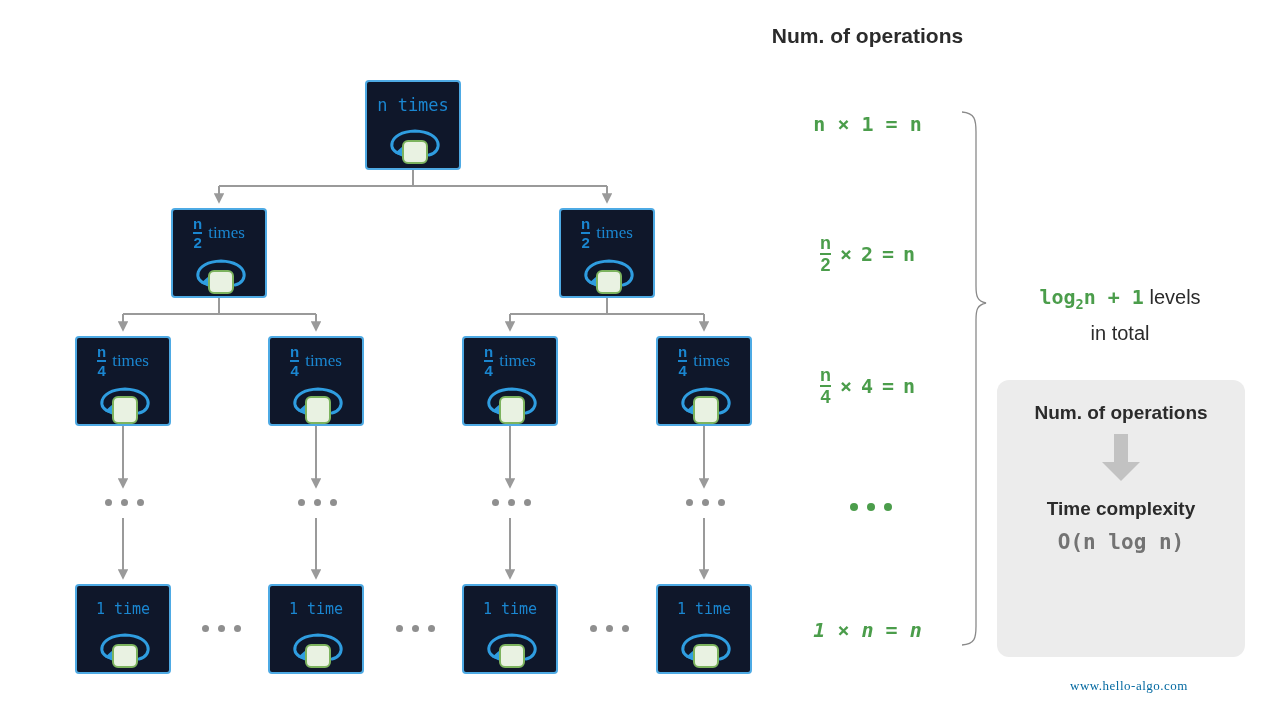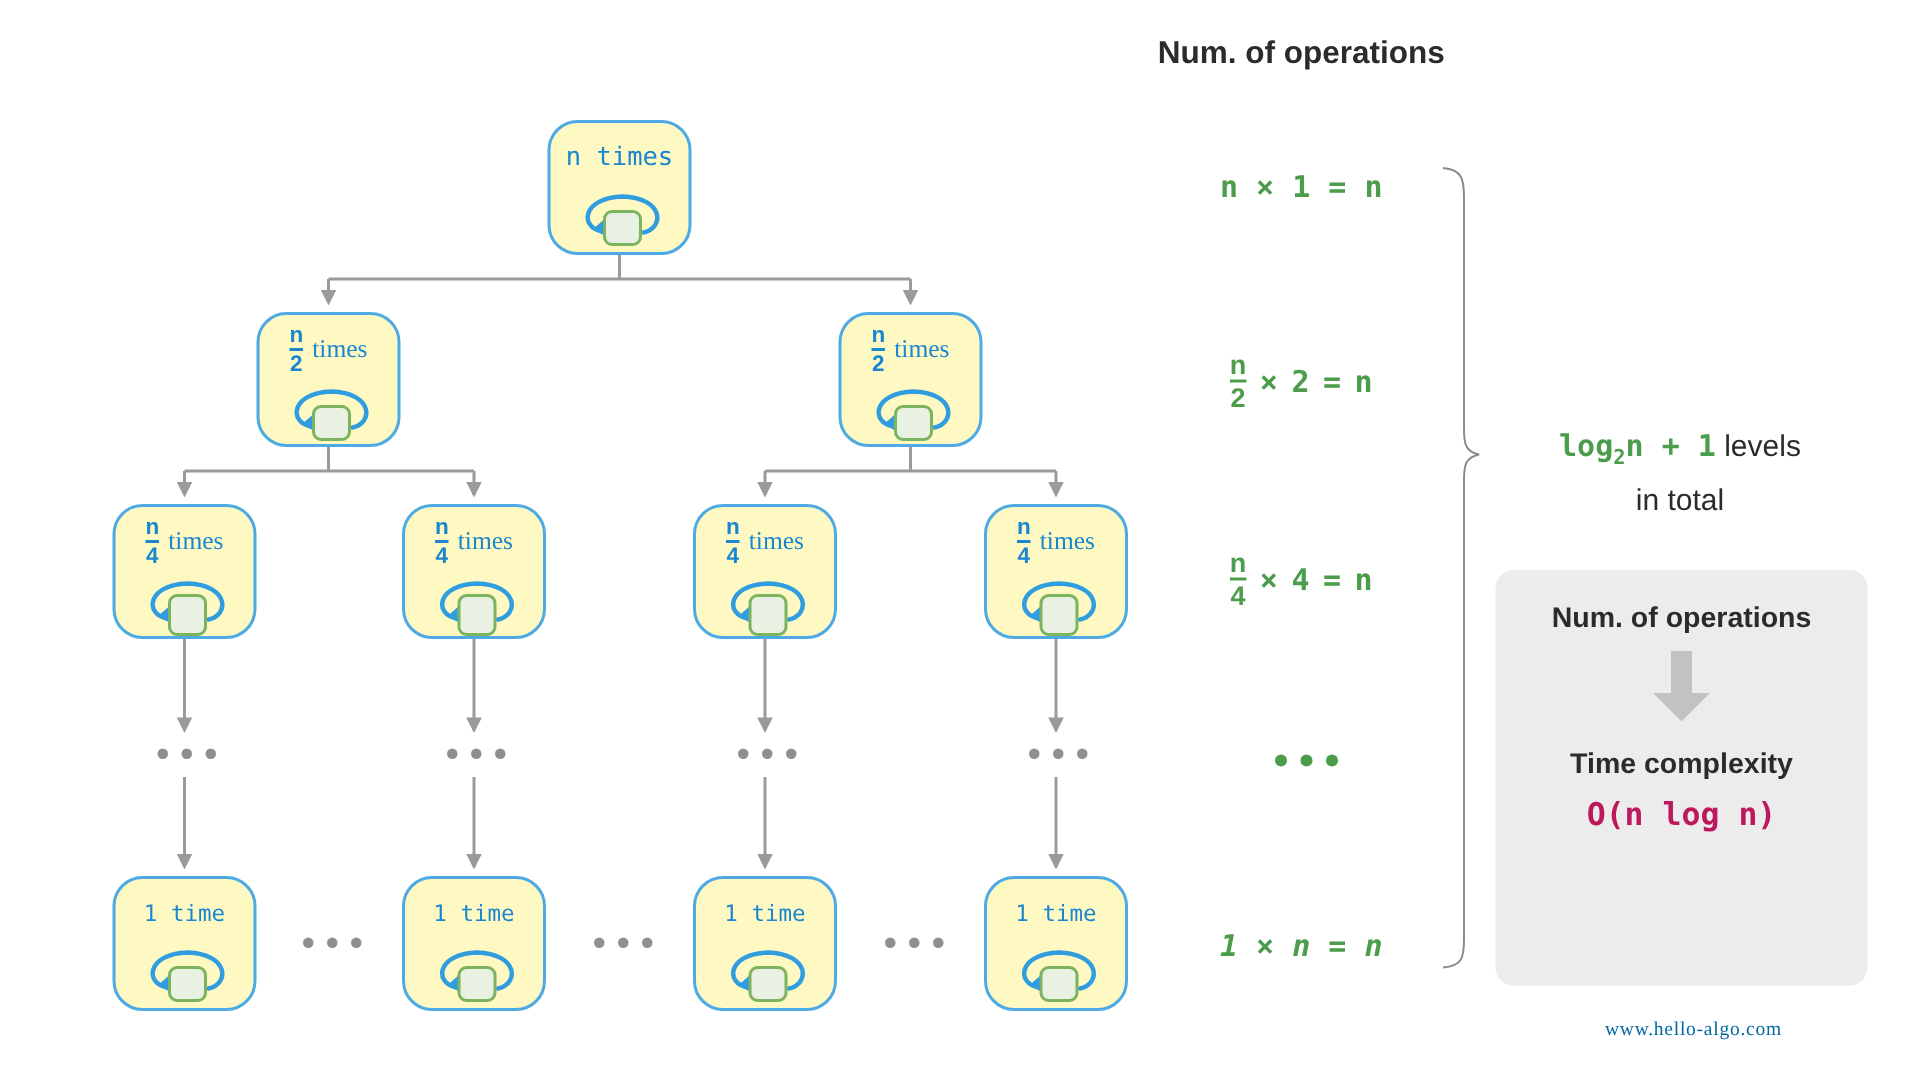--- a/index.html
+++ b/index.html
@@ -6,23 +6,23 @@
   body{
     width:1280px;height:720px;background:#ffffff;overflow:hidden;
     font-family:"Liberation Sans", sans-serif;
     -webkit-font-smoothing:antialiased;
   }
   #stage{position:relative;width:1280px;height:720px;}
 
   
   .node{
     position:absolute;
-    background:#fef9c3;
+    background:#0f172a;
     border:2.5px solid #4eaae4;
-    border-radius:20px;
+    border-radius:4px;
     box-sizing:border-box;
   }
   .node .label{
     position:absolute;left:0;right:0;
     display:flex;align-items:center;justify-content:center;
     color:#1a86d0;
     font-family:"DejaVu Sans Mono","Liberation Mono",monospace;
     white-space:nowrap;
   }
   .node .label .fracwrap{
@@ -95,21 +95,21 @@
   .card .h{
     color:#2b2b2b;font-weight:bold;font-size:19px;
     font-family:"Liberation Sans",sans-serif;text-align:center;
   }
   .card .gf{
     color:#4b9d4b;font-weight:bold;font-size:21px;
     font-family:"DejaVu Sans Mono","Liberation Mono",monospace;text-align:center;
   }
   .card .gf sub{font-size:0.68em;}
   .card .bf{
-    color:#be185d;font-weight:bold;font-size:21px;
+    color:#737373;font-weight:bold;font-size:21px;
     font-family:"DejaVu Sans Mono","Liberation Mono",monospace;text-align:right;
   }
   .card .arrow{margin:10px 0 12px 0;}
 
   .watermark{
     position:absolute;color:#0369a1;font-size:13px;letter-spacing:.5px;
     font-family:Liberation Serif, serif;
   }
 </style>
 </head>

